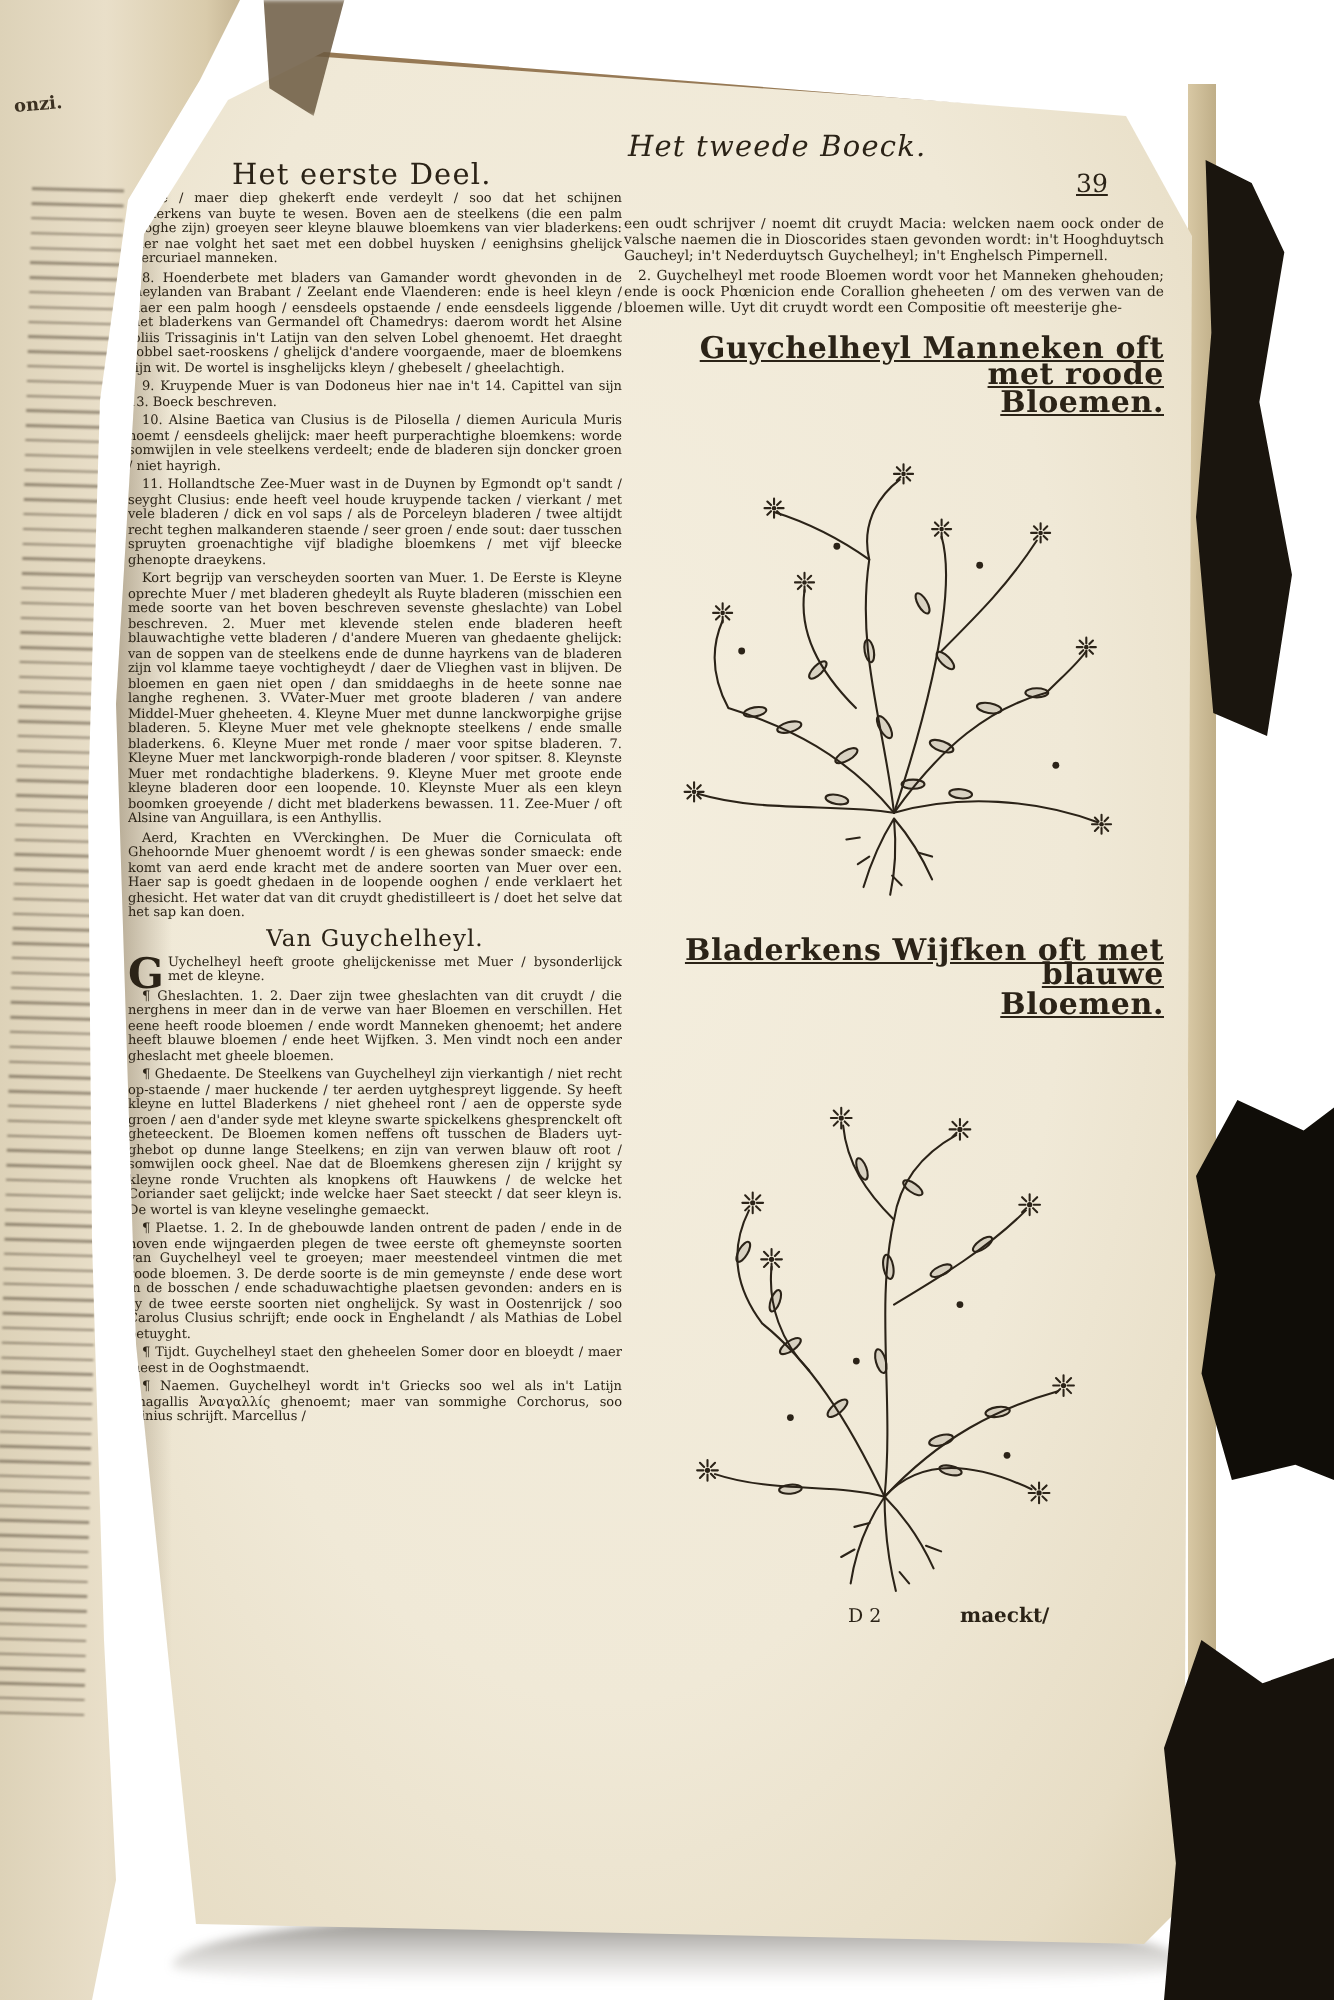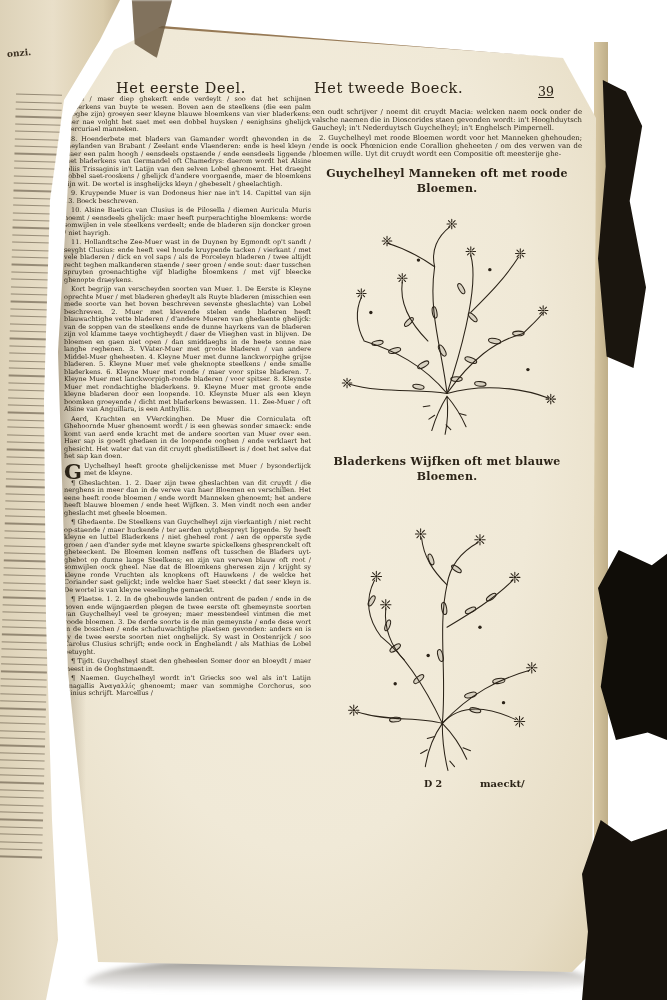--- a/index.html
+++ b/index.html
@@ -38,45 +38,45 @@
   .main-page{position:absolute;left:56px;top:22px;width:548px;height:956px;z-index:2;
     background:radial-gradient(ellipse at 45% 40%,#f4eede 0,#f0e9d7 55%,#e7ddc5 85%,#dccfb0 100%);
     clip-path:polygon(106px 4px,507px 36px,540px 96px,536px 930px,516px 950px,42px 940px,12px 650px,2px 330px,16px 95px,58px 28px);}
   .top-edge-line{position:absolute;left:100px;top:3px;width:414px;height:3px;
     background:rgba(128,92,52,.8);transform:rotate(4.1deg);transform-origin:left top;border-radius:2px;}
   .gutter-shade{position:absolute;left:0;top:30px;width:30px;height:920px;
     background:linear-gradient(90deg,rgba(88,68,40,.4),rgba(88,68,40,0));}
 
   .running-header{position:absolute;font-size:14.5px;letter-spacing:.6px;white-space:nowrap;}
   .rh-left{left:60px;top:58px;}
-  .rh-right{left:258px;top:58px;}
+  .rh-right{left:258px;top:44px;font-style:italic;}
   .folio{position:absolute;left:482px;top:62px;font-size:12.5px;text-decoration:underline;}
 
   .col{position:absolute;text-align:justify;overflow:hidden;}
   .col-left{left:8px;top:74px;width:247px;height:726px;font-size:6.5px;line-height:7.5px;}
   .col-right{left:256px;top:86px;width:270px;height:760px;font-size:6.9px;line-height:8px;}
   .col p{margin:0 0 2px 0;text-indent:7px;}
   .col p:first-child{text-indent:0;}
 
   .chapter-heading{margin:7px 0 2px 0;text-align:center;text-indent:0!important;
     font-size:11.5px;line-height:13px;letter-spacing:3.5px;white-space:nowrap;}
   .chapter-subheading{margin:0 0 4px 0;text-align:center;text-indent:0!important;
     font-size:11.5px;line-height:13px;letter-spacing:.5px;}
   .dropcap{float:left;font-size:21px;line-height:16px;font-weight:bold;padding:1px 2px 0 0;}
 
   .fig{margin-top:10px;text-align:center;}
-  .fig-caption{font-size:11px;line-height:12.5px;font-weight:bold;letter-spacing:.3px;
-    text-align:center;text-indent:0!important;margin:0;}
+  .fig-caption{font-size:15px;line-height:12.5px;font-weight:bold;letter-spacing:.3px;
+    text-align:right;text-indent:0!important;margin:0;text-decoration:underline;}
   .woodcut{display:block;margin:3px auto 0 auto;}
   .woodcut path,.woodcut ellipse,.woodcut circle{stroke:#2b2318;fill:none;stroke-width:1.1;stroke-linecap:round;}
   .woodcut circle.bud{fill:#2b2318;stroke:none;}
   .woodcut ellipse.leaf{fill:rgba(43,35,24,.12);}
 
   .sig-row{position:relative;margin-top:2px;height:12px;text-indent:0!important;text-align:left;}
-  .sig-mark{position:absolute;left:112px;font-size:9.5px;font-weight:bold;}
+  .sig-mark{position:absolute;left:112px;font-size:9.5px;font-weight:normal;}
   .catchword{position:absolute;left:168px;font-size:10px;font-weight:bold;}
 </style>
 </head>
 <body>
 
 <div class="photo">
 
   <div class="facing-page">
     <div class="facing-text"></div>
     <div class="facing-fragment">onzi.</div>
@@ -101,20 +101,21 @@
     <div class="col col-left">
       <div>
           <p>kende / maer diep ghekerft ende verdeylt / soo dat het schijnen bladerkens van buyte te wesen. Boven aen de steelkens (die een palm hooghe zijn) groeyen seer kleyne blauwe bloemkens van vier bladerkens: daer nae volght het saet met een dobbel huysken / eenighsins ghelijck Mercuriael manneken.</p>
           <p>8. Hoenderbete met bladers van Gamander wordt ghevonden in de saeylanden van Brabant / Zeelant ende Vlaenderen: ende is heel kleyn / maer een palm hoogh / eensdeels opstaende / ende eensdeels liggende / met bladerkens van Germandel oft Chamedrys: daerom wordt het Alsine foliis Trissaginis in't Latijn van den selven Lobel ghenoemt. Het draeght dobbel saet-rooskens / ghelijck d'andere voorgaende, maer de bloemkens zijn wit. De wortel is insghelijcks kleyn / ghebeselt / gheelachtigh.</p>
           <p>9. Kruypende Muer is van Dodoneus hier nae in't 14. Capittel van sijn 13. Boeck beschreven.</p>
           <p>10. Alsine Baetica van Clusius is de Pilosella / diemen Auricula Muris noemt / eensdeels ghelijck: maer heeft purperachtighe bloemkens: worde somwijlen in vele steelkens verdeelt; ende de bladeren sijn doncker groen / niet hayrigh.</p>
           <p>11. Hollandtsche Zee-Muer wast in de Duynen by Egmondt op't sandt / seyght Clusius: ende heeft veel houde kruypende tacken / vierkant / met vele bladeren / dick en vol saps / als de Porceleyn bladeren / twee altijdt recht teghen malkanderen staende / seer groen / ende sout: daer tusschen spruyten groenachtighe vijf bladighe bloemkens / met vijf bleecke ghenopte draeykens.</p>
           <p>Kort begrijp van verscheyden soorten van Muer. 1. De Eerste is Kleyne oprechte Muer / met bladeren ghedeylt als Ruyte bladeren (misschien een mede soorte van het boven beschreven sevenste gheslachte) van Lobel beschreven. 2. Muer met klevende stelen ende bladeren heeft blauwachtighe vette bladeren / d'andere Mueren van ghedaente ghelijck: van de soppen van de steelkens ende de dunne hayrkens van de bladeren zijn vol klamme taeye vochtigheydt / daer de Vlieghen vast in blijven. De bloemen en gaen niet open / dan smiddaeghs in de heete sonne nae langhe reghenen. 3. VVater-Muer met groote bladeren / van andere Middel-Muer gheheeten. 4. Kleyne Muer met dunne lanckworpighe grijse bladeren. 5. Kleyne Muer met vele gheknopte steelkens / ende smalle bladerkens. 6. Kleyne Muer met ronde / maer voor spitse bladeren. 7. Kleyne Muer met lanckworpigh-ronde bladeren / voor spitser. 8. Kleynste Muer met rondachtighe bladerkens. 9. Kleyne Muer met groote ende kleyne bladeren door een loopende. 10. Kleynste Muer als een kleyn boomken groeyende / dicht met bladerkens bewassen. 11. Zee-Muer / oft Alsine van Anguillara, is een Anthyllis.</p>
           <p>Aerd, Krachten en VVerckinghen. De Muer die Corniculata oft Ghehoornde Muer ghenoemt wordt / is een ghewas sonder smaeck: ende komt van aerd ende kracht met de andere soorten van Muer over een. Haer sap is goedt ghedaen in de loopende ooghen / ende verklaert het ghesicht. Het water dat van dit cruydt ghedistilleert is / doet het selve dat het sap kan doen.</p>
         </div>
+      <p class="chapter-subheading">Van Guychelheyl.</p>
       <p style="text-indent:0;">
         <span class="dropcap">G</span><span>Uychelheyl heeft groote ghelijckenisse met Muer / bysonderlijck met de kleyne.</span>
       </p>
       <div>
           <p style="text-indent:7px;">¶ Gheslachten. 1. 2. Daer zijn twee gheslachten van dit cruydt / die nerghens in meer dan in de verwe van haer Bloemen en verschillen. Het eene heeft roode bloemen / ende wordt Manneken ghenoemt; het andere heeft blauwe bloemen / ende heet Wijfken. 3. Men vindt noch een ander gheslacht met gheele bloemen.</p>
           <p style="text-indent:7px;">¶ Ghedaente. De Steelkens van Guychelheyl zijn vierkantigh / niet recht op-staende / maer huckende / ter aerden uytghespreyt liggende. Sy heeft kleyne en luttel Bladerkens / niet gheheel ront / aen de opperste syde groen / aen d'ander syde met kleyne swarte spickelkens ghesprenckelt oft gheteeckent. De Bloemen komen neffens oft tusschen de Bladers uyt-ghebot op dunne lange Steelkens; en zijn van verwen blauw oft root / somwijlen oock gheel. Nae dat de Bloemkens gheresen zijn / krijght sy kleyne ronde Vruchten als knopkens oft Hauwkens / de welcke het Coriander saet gelijckt; inde welcke haer Saet steeckt / dat seer kleyn is. De wortel is van kleyne veselinghe gemaeckt.</p>
           <p style="text-indent:7px;">¶ Plaetse. 1. 2. In de ghebouwde landen ontrent de paden / ende in de hoven ende wijngaerden plegen de twee eerste oft ghemeynste soorten van Guychelheyl veel te groeyen; maer meestendeel vintmen die met roode bloemen. 3. De derde soorte is de min gemeynste / ende dese wort in de bosschen / ende schaduwachtighe plaetsen gevonden: anders en is sy de twee eerste soorten niet onghelijck. Sy wast in Oostenrijck / soo Carolus Clusius schrijft; ende oock in Enghelandt / als Mathias de Lobel betuyght.</p>
           <p style="text-indent:7px;">¶ Tijdt. Guychelheyl staet den gheheelen Somer door en bloeydt / maer meest in de Ooghstmaendt.</p>
           <p style="text-indent:7px;">¶ Naemen. Guychelheyl wordt in't Griecks soo wel als in't Latijn Anagallis Ἀναγαλλίς ghenoemt; maer van sommighe Corchorus, soo Plinius schrijft. Marcellus /</p>
         </div>

